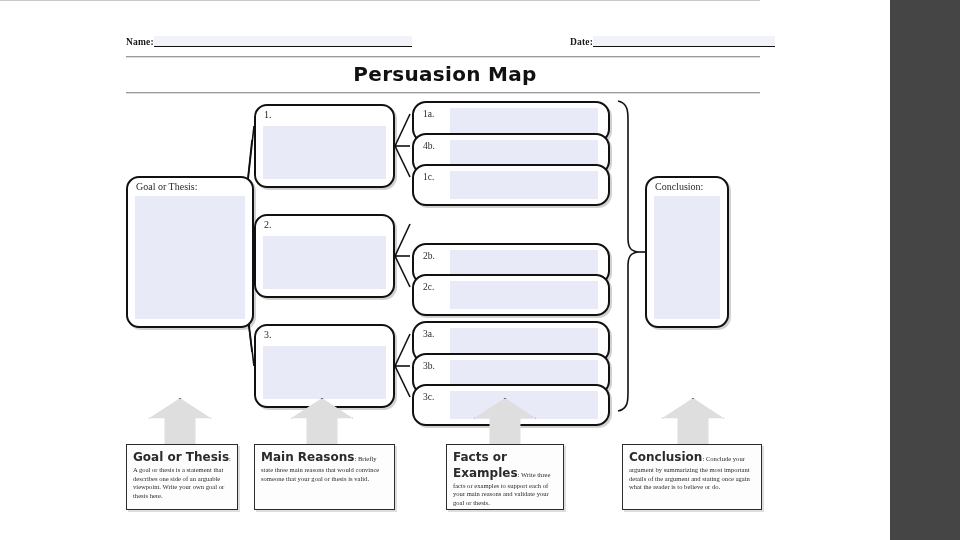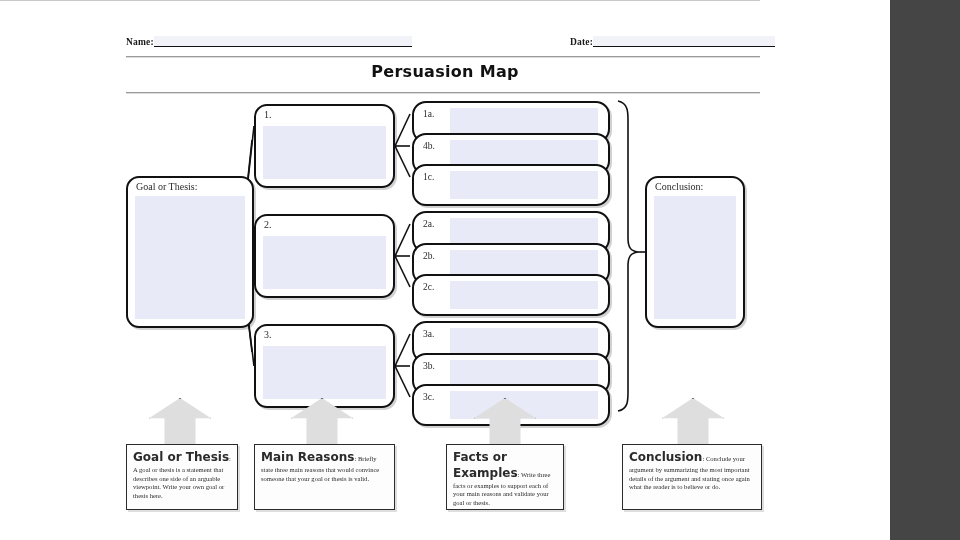--- a/index.html
+++ b/index.html
@@ -30,21 +30,21 @@
   #date-row { left: 570px; top: 36px; }
   .fl { display: inline-block; vertical-align: bottom; }
   .rule { display: inline-block; vertical-align: bottom; height: 11px;
           border-bottom: 1.3px solid #111; background: #f2f3f9; }
   #name-rule { width: 258px; }
   #date-rule { width: 182px; }
 
   #title {
     position: absolute; left: 0; top: 62px; width: 890px; text-align: center;
     font-family: "DejaVu Sans", sans-serif; font-weight: bold;
-    font-size: 16px; color: #111; letter-spacing: .3px;
+    font-size: 20px; color: #111; letter-spacing: .3px;
   }
   .hr {
     position: absolute; left: 126px; width: 634px; height: 2px;
     background: linear-gradient(to bottom, #9a9a9a 0 1px, #dcdcdc 1px 2px);
   }
   #hr-top { top: 56px; }
   #hr-mid { top: 92px; }
   #hr-bot { top: 513px; left: 92px; width: 760px; height: 1px; background: #c9c9c9; }
 
   
@@ -58,21 +58,21 @@
   }
   .rbox > .fill {
     position: absolute; background: #e8eaf8;
   }
 
   
   #goal-box { left: 126px; top: 176px; width: 128px; height: 152px; }
   #goal-box .fill { left: 7px; top: 18px; right: 7px; bottom: 7px; }
 
   
-  #concl-box { left: 645px; top: 176px; width: 100px; height: 152px; }
+  #concl-box { left: 645px; top: 176px; width: 84px; height: 152px; }
   #concl-box .fill { left: 7px; top: 18px; right: 7px; bottom: 7px; }
 
   
   .reason { left: 254px; width: 141px; height: 84px; }
   #reason-1 { top: 104px; }
   #reason-2 { top: 214px; }
   #reason-3 { top: 324px; }
   .reason .fill { left: 7px; top: 20px; right: 7px; bottom: 7px; }
 
   
@@ -188,24 +188,20 @@
       <span class="fill"></span>
     </div>
     <div id="fact-1b" class="rbox fact">
       <span class="cap">4b.</span>
       <span class="fill"></span>
     </div>
     <div id="fact-1c" class="rbox fact">
       <span class="cap">1c.</span>
       <span class="fill"></span>
     </div>
-    <div id="fact-2a" class="rbox fact">
-      <span class="cap">2a.</span>
-      <span class="fill"></span>
-    </div>
     <div id="fact-2b" class="rbox fact">
       <span class="cap">2b.</span>
       <span class="fill"></span>
     </div>
     <div id="fact-2c" class="rbox fact">
       <span class="cap">2c.</span>
       <span class="fill"></span>
     </div>
     <div id="fact-3a" class="rbox fact">
       <span class="cap">3a.</span>

